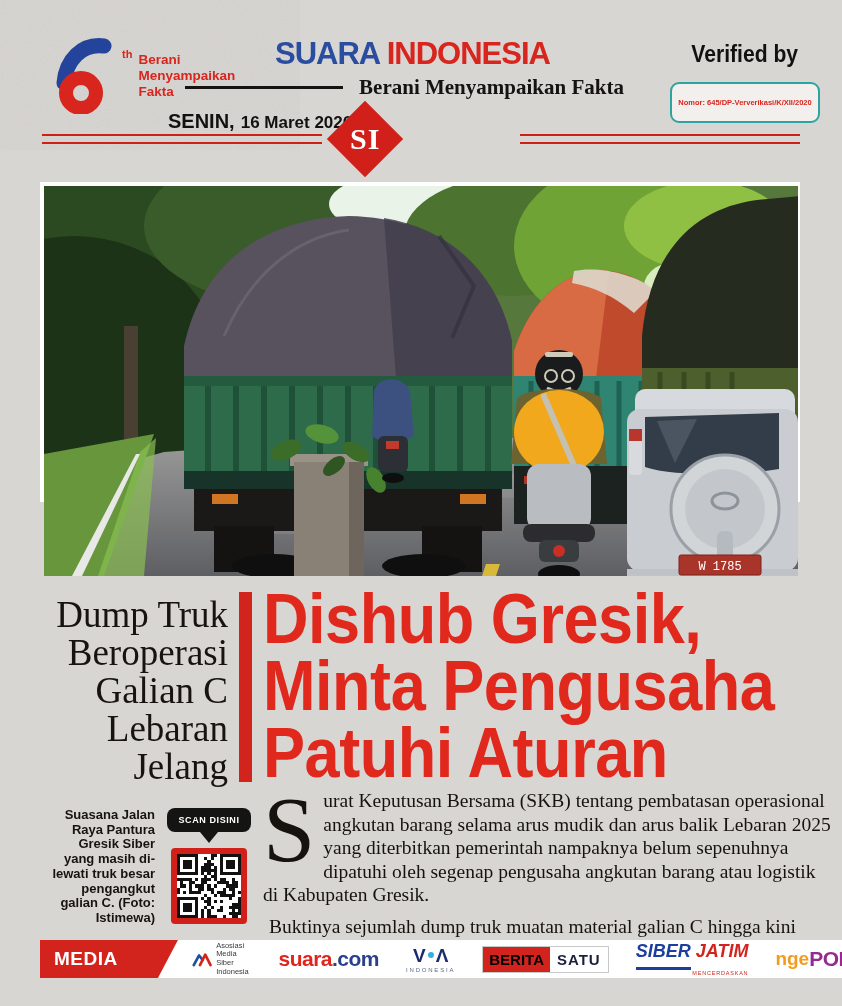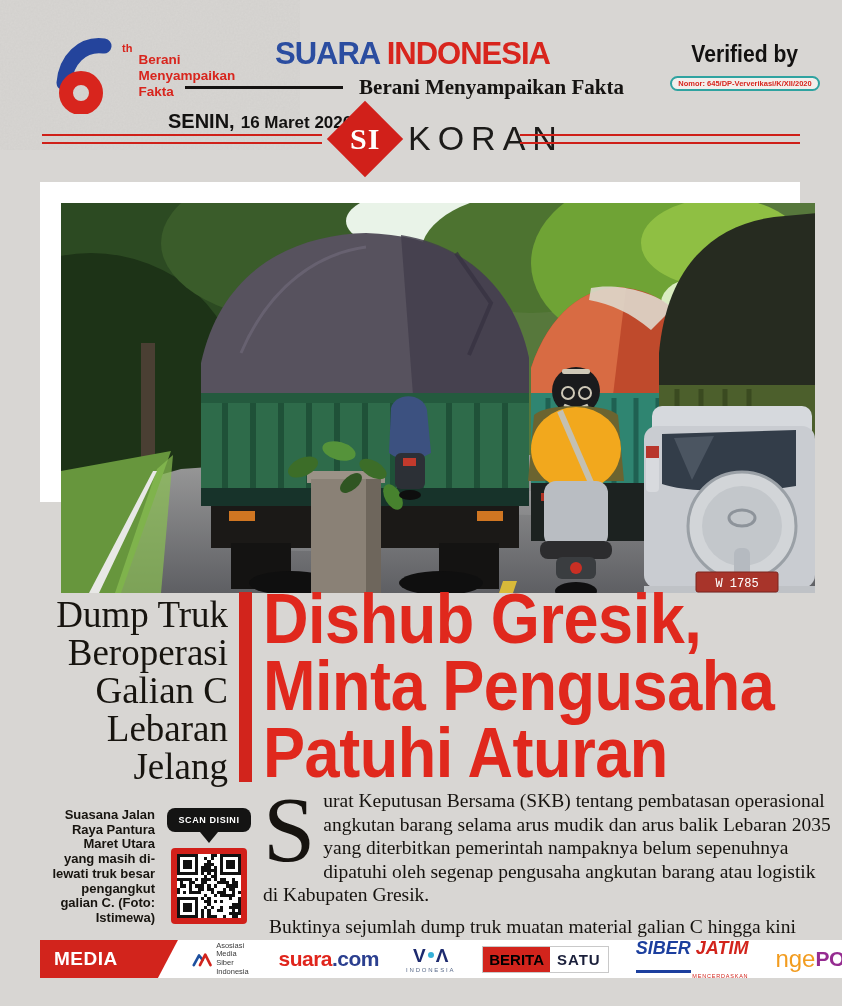--- a/index.html
+++ b/index.html
@@ -2,51 +2,51 @@
 <html><head>
 <meta charset="utf-8">
 <style>
   html,body{margin:0;padding:0;background:#b9b7b5;}
   .page{position:relative;width:842px;height:1006px;background:#d8d6d3;overflow:hidden;
         font-family:"Liberation Sans",sans-serif;color:#161412;}
   .noise{position:absolute;inset:0;opacity:.35;pointer-events:none;}
 
   
   .anniv{position:absolute;left:52px;top:36px;display:flex;align-items:flex-start;gap:6px;}
-  .anniv-th{color:#d8251d;font-size:11px;font-weight:bold;margin-top:6px;}
+  .anniv-th{color:#d8251d;font-size:11px;font-weight:bold;margin-top:12px;}
   .anniv-text{color:#d8251d;font-size:13.5px;font-weight:bold;line-height:1.18;margin-top:16px;}
   .masthead{position:absolute;left:185px;top:38px;width:455px;text-align:center;}
   .masthead h1{margin:0;font-size:31px;font-weight:800;letter-spacing:-1px;line-height:1;}
   .mh-blue{color:#2b4da0;} .mh-red{color:#d8251d;}
   .mh-tagrow{display:flex;align-items:center;margin-top:6px;}
   .mh-rule{flex:0 0 158px;height:3px;background:#151311;}
   .mh-tag{flex:1;text-align:center;font-family:"Liberation Serif",serif;font-weight:bold;
           font-size:21px;color:#151311;white-space:nowrap;}
   .verified{position:absolute;left:655px;top:42px;width:180px;text-align:center;}
   .v1{display:inline-block;font-size:24px;font-weight:800;letter-spacing:0;transform:scaleX(.88);
       transform-origin:center;color:#121110;line-height:1;}
   .v2{font-family:"Liberation Serif",serif;font-size:21px;letter-spacing:1px;color:#1a1917;line-height:1.05;}
   .v2 b{font-weight:700;}
-  .vbadge{display:inline-block;margin-top:10px;border:2px solid #2fa3a0;border-radius:9px;
-          padding:1px 6px;font-size:7.5px;font-weight:bold;color:#d8251d;background:#f2efec;white-space:nowrap;}
+  .vbadge{display:inline-block;margin-top:16px;border:2px solid #2fa3a0;border-radius:9px;
+          padding:14px 6px;font-size:7.5px;font-weight:bold;color:#d8251d;background:#f2efec;white-space:nowrap;}
   .dateline{position:absolute;left:168px;top:110px;white-space:nowrap;}
   .dl-day{font-size:20px;font-weight:800;color:#121110;}
   .dl-date{font-size:17px;font-weight:800;color:#121110;margin-left:6px;}
   .redrule{position:absolute;height:6px;border-top:2px solid #cf2018;border-bottom:2px solid #cf2018;}
   .rule-l{left:42px;top:134px;width:280px;}
   .rule-r{left:520px;top:134px;width:280px;}
   .si-diamond{position:absolute;left:338px;top:112px;width:54px;height:54px;background:#d1201a;
               transform:rotate(45deg);display:flex;align-items:center;justify-content:center;}
   .si-diamond span{transform:rotate(-45deg);color:#fff;font-family:"Liberation Serif",serif;
                    font-weight:bold;font-size:30px;letter-spacing:1px;}
   .koran{position:absolute;left:408px;top:119px;font-size:34px;letter-spacing:7px;color:#1c1b19;}
 
   
   .photo{position:absolute;left:40px;top:182px;width:760px;height:320px;background:#fff;
-         box-sizing:border-box;padding:21px;text-align:center;}
+         box-sizing:border-box;padding:4px;text-align:center;}
   .photo svg{display:block;width:754px;height:390px;}
 
   
   .kicker{position:absolute;left:32px;top:596px;width:196px;text-align:right;
           font-family:"Liberation Serif",serif;font-size:37px;line-height:38px;color:#17140f;}
   .kicker span{display:block;white-space:nowrap;}
   .redbar{position:absolute;left:239px;top:592px;width:13px;height:190px;background:#d2241c;}
   .mainhead{position:absolute;left:263px;top:586px;width:640px;color:#e0281d;font-weight:800;
             font-size:70px;line-height:67px;letter-spacing:-.5px;transform:scaleX(.9);
             transform-origin:left top;}
@@ -85,24 +85,24 @@
   .suara-b{color:#2b3f8f;font-weight:800;font-size:21px;letter-spacing:-.5px;}
   .voa{flex-direction:column;line-height:1;}
   .voa-row{display:flex;align-items:center;font-weight:800;font-size:19px;color:#1d2a6e;}
   .voa-dot{width:6px;height:6px;border-radius:50%;background:#35b0d8;margin:0 2px;}
   .voa-sub{font-size:6px;letter-spacing:1.8px;color:#5a6b8a;margin-top:2px;}
   .bsatu{border:1.5px solid #c9c9c9;background:#fff;}
   .bs-red{background:#d2241c;color:#000000;font-weight:800;font-size:15px;padding:4px 6px;}
   .bs-blk{color:#1a1f3a;font-weight:800;font-size:15px;padding:4px 7px;letter-spacing:1px;}
   .sj{flex-direction:column;align-items:flex-end;line-height:1;}
   .sj-row{display:flex;gap:5px;font-style:italic;font-weight:800;font-size:18px;}
-  .sj-blue{color:#1c3f9e;border-bottom:3px solid #1c3f9e;padding-bottom:13px;}
+  .sj-blue{color:#1c3f9e;border-bottom:3px solid #1c3f9e;padding-bottom:7px;}
   .sj-red{color:#d2241c;}
   .sj-sub{font-size:5.5px;color:#d2241c;letter-spacing:.8px;margin-top:1px;}
-  .np-a{color:#f29c1f;font-weight:400;font-size:24px;}
+  .np-a{color:#f29c1f;font-weight:700;font-size:19px;}
   .np-b{color:#952b90;font-weight:800;font-size:21px;letter-spacing:-.5px;}
 </style>
 </head>
 <body>
 
 <div class="page">
 
   <svg class="noise">
     <filter id="nz">
         <feTurbulence type="fractalNoise" baseFrequency="0.55" numOctaves="2" result="t"></feTurbulence>
@@ -138,21 +138,20 @@
   </div>
 
   <div class="dateline">
     <span class="dl-day">SENIN,</span><span class="dl-date">16 Maret 2026</span>
   </div>
 
   <div class="redrule rule-l"></div>
   <div class="si-diamond">
       <span>SI</span>
     </div>
-  <div class="koran">KORAN</div>
   <div class="redrule rule-r"></div>
 
   <div class="photo">
     <svg viewBox="0 0 754 390">
 
       <rect width="754" height="390" fill="#57783c"></rect>
       <ellipse cx="90" cy="90" rx="200" ry="150" fill="#2c4a22"></ellipse>
       <ellipse cx="30" cy="190" rx="150" ry="140" fill="#1d3317"></ellipse>
       <ellipse cx="250" cy="40" rx="150" ry="80" fill="#3a5c2a"></ellipse>
       <ellipse cx="355" cy="18" rx="70" ry="30" fill="#e9f3e8"></ellipse>
@@ -307,28 +306,28 @@
   </div>
   <div class="redbar"></div>
 
   <div class="mainhead">
     <span>Dishub Gresik,</span>
     <span>Minta Pengusaha</span>
     <span>Patuhi Aturan</span>
   </div>
 
   <div class="article">
-    <p><span class="dropcap">S</span><span>urat Keputusan Bersama (SKB) tentang pembatasan operasional angkutan barang selama arus mudik dan arus balik Lebaran 2035 yang diterbitkan pemerintah nampaknya belum sepenuhnya dipatuhi oleh segenap pengusaha angkutan barang atau logistik di Kabupaten Gresik.</span></p>
+    <p><span class="dropcap">S</span><span>urat Keputusan Bersama (SKB) tentang pembatasan operasional angkutan barang selama arus mudik dan arus balik Lebaran 2025 yang diterbitkan pemerintah nampaknya belum sepenuhnya dipatuhi oleh segenap pengusaha angkutan barang atau logistik di Kabupaten Gresik.</span></p>
     <p class="p2">Buktinya sejumlah dump truk muatan material galian C hingga kini masih dijumpai di sepanjang jalan Nasional Pantura. (*)</p>
   </div>
 
   <div class="caption">
     <span>Suasana Jalan</span>
     <span>Raya Pantura</span>
-    <span>Maret Utara</span>
+    <span>Gresik Siber</span>
     <span>yang masih di-</span>
     <span>lewati truk besar</span>
     <span>pengangkut</span>
     <span>galian C. (Foto:</span>
     <span>Istimewa)</span>
   </div>
 
   <div class="qrwrap">
     <div class="scanlabel">SCAN DISINI</div>
     <div class="pointer"></div>

